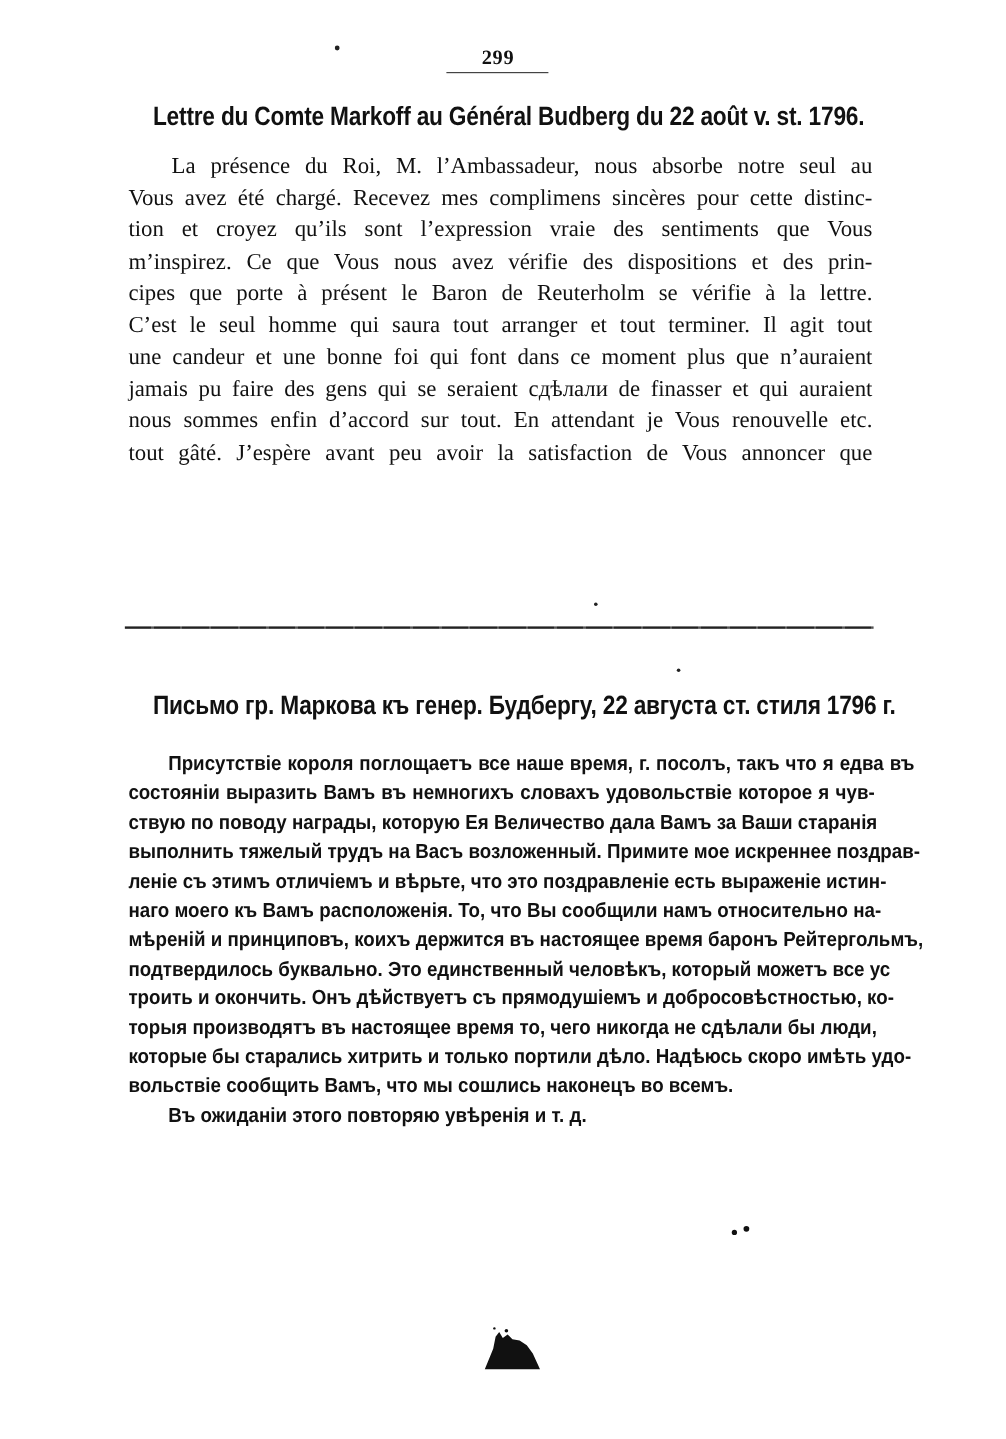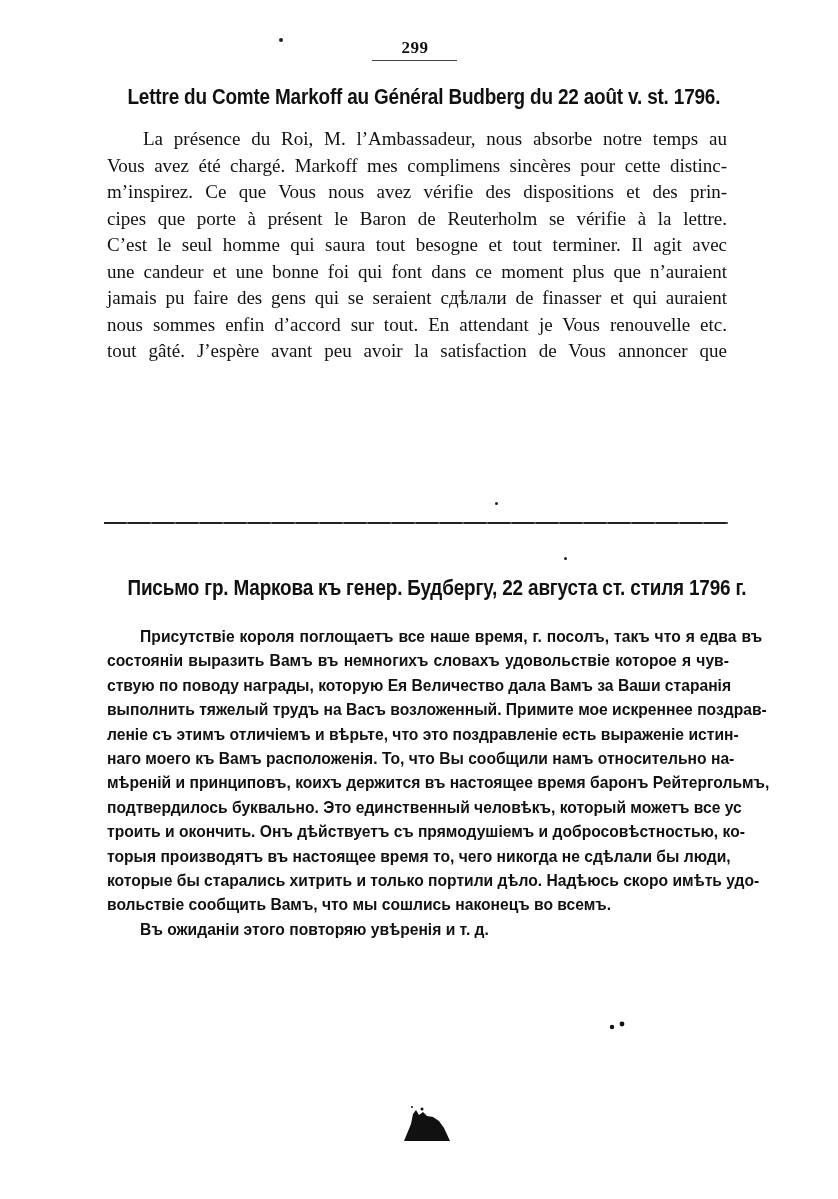--- a/index.html
+++ b/index.html
@@ -40,25 +40,26 @@
 <div class="page">
 
   <div class="page-number">299</div>
   <div class="page-number-rule"></div>
 
   <div class="speck" style="left:279px;top:38px;width:4px;height:4px;"></div>
 
   <div class="title title-fr">Lettre du Comte Markoff au Général Budberg du 22 août v. st. 1796.</div>
 
   <div class="fr-body">
-    <span class="line indent">La présence du Roi, M. l’Ambassadeur, nous absorbe notre temps au</span>
-    <span class="line">Vous avez été chargé. Markoff mes complimens sincères pour cette distinc-</span>
+    <span class="line indent">La présence du Roi, M. l’Ambassadeur, nous absorbe notre seul au</span>
+    <span class="line">Vous avez été chargé. Recevez mes complimens sincères pour cette distinc-</span>
+    <span class="line">tion et croyez qu’ils sont l’expression vraie des sentiments que Vous</span>
     <span class="line">m’inspirez. Ce que Vous nous avez vérifie des dispositions et des prin-</span>
     <span class="line">cipes que porte à présent le Baron de Reuterholm se vérifie à la lettre.</span>
-    <span class="line">C’est le seul homme qui saura tout besogne et tout terminer. Il agit avec</span>
+    <span class="line">C’est le seul homme qui saura tout arranger et tout terminer. Il agit tout</span>
     <span class="line">une candeur et une bonne foi qui font dans ce moment plus que n’auraient</span>
     <span class="line">jamais pu faire des gens qui se seraient сдѣлали de finasser et qui auraient</span>
     <span class="line">nous sommes enfin d’accord sur tout. En attendant je Vous renouvelle etc.</span>
     <span class="line">tout gâté. J’espère avant peu avoir la satisfaction de Vous annoncer que</span>
   </div>
 
   <div class="speck" style="left:495px;top:502px;width:3px;height:3px;"></div>
   <div class="divider"></div>
   <div class="speck" style="left:564px;top:557px;width:3px;height:3px;"></div>
 

